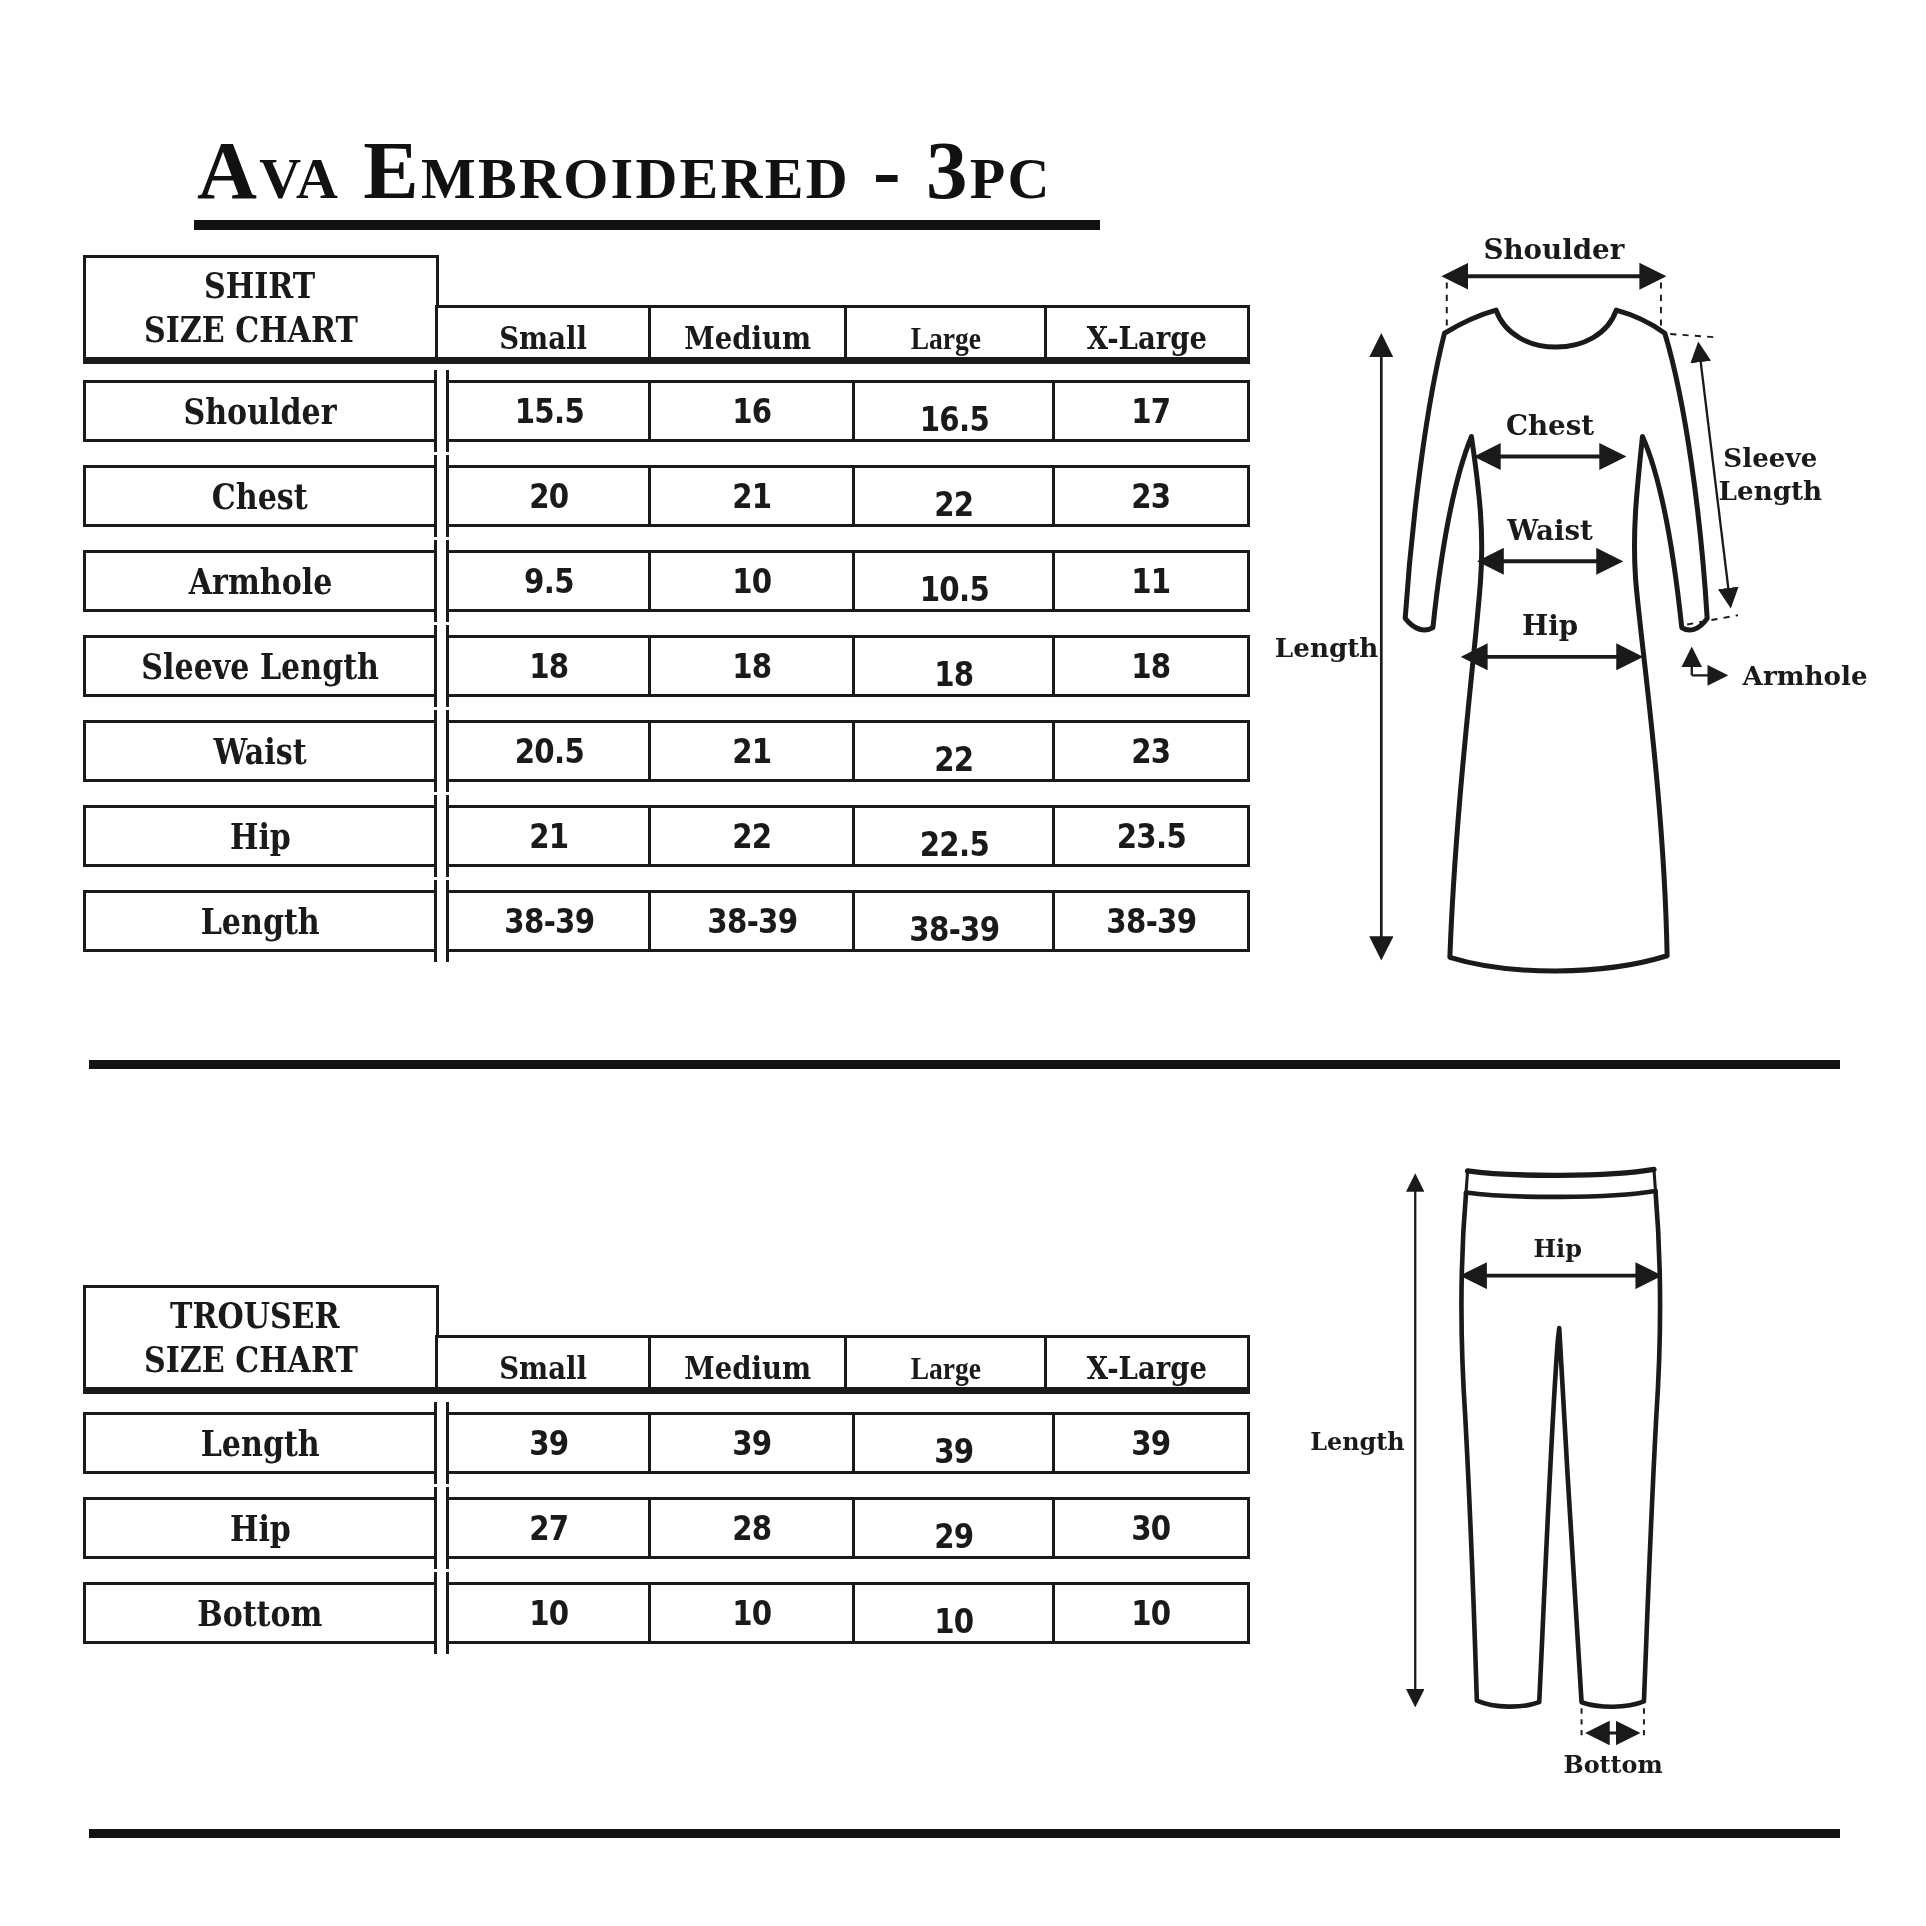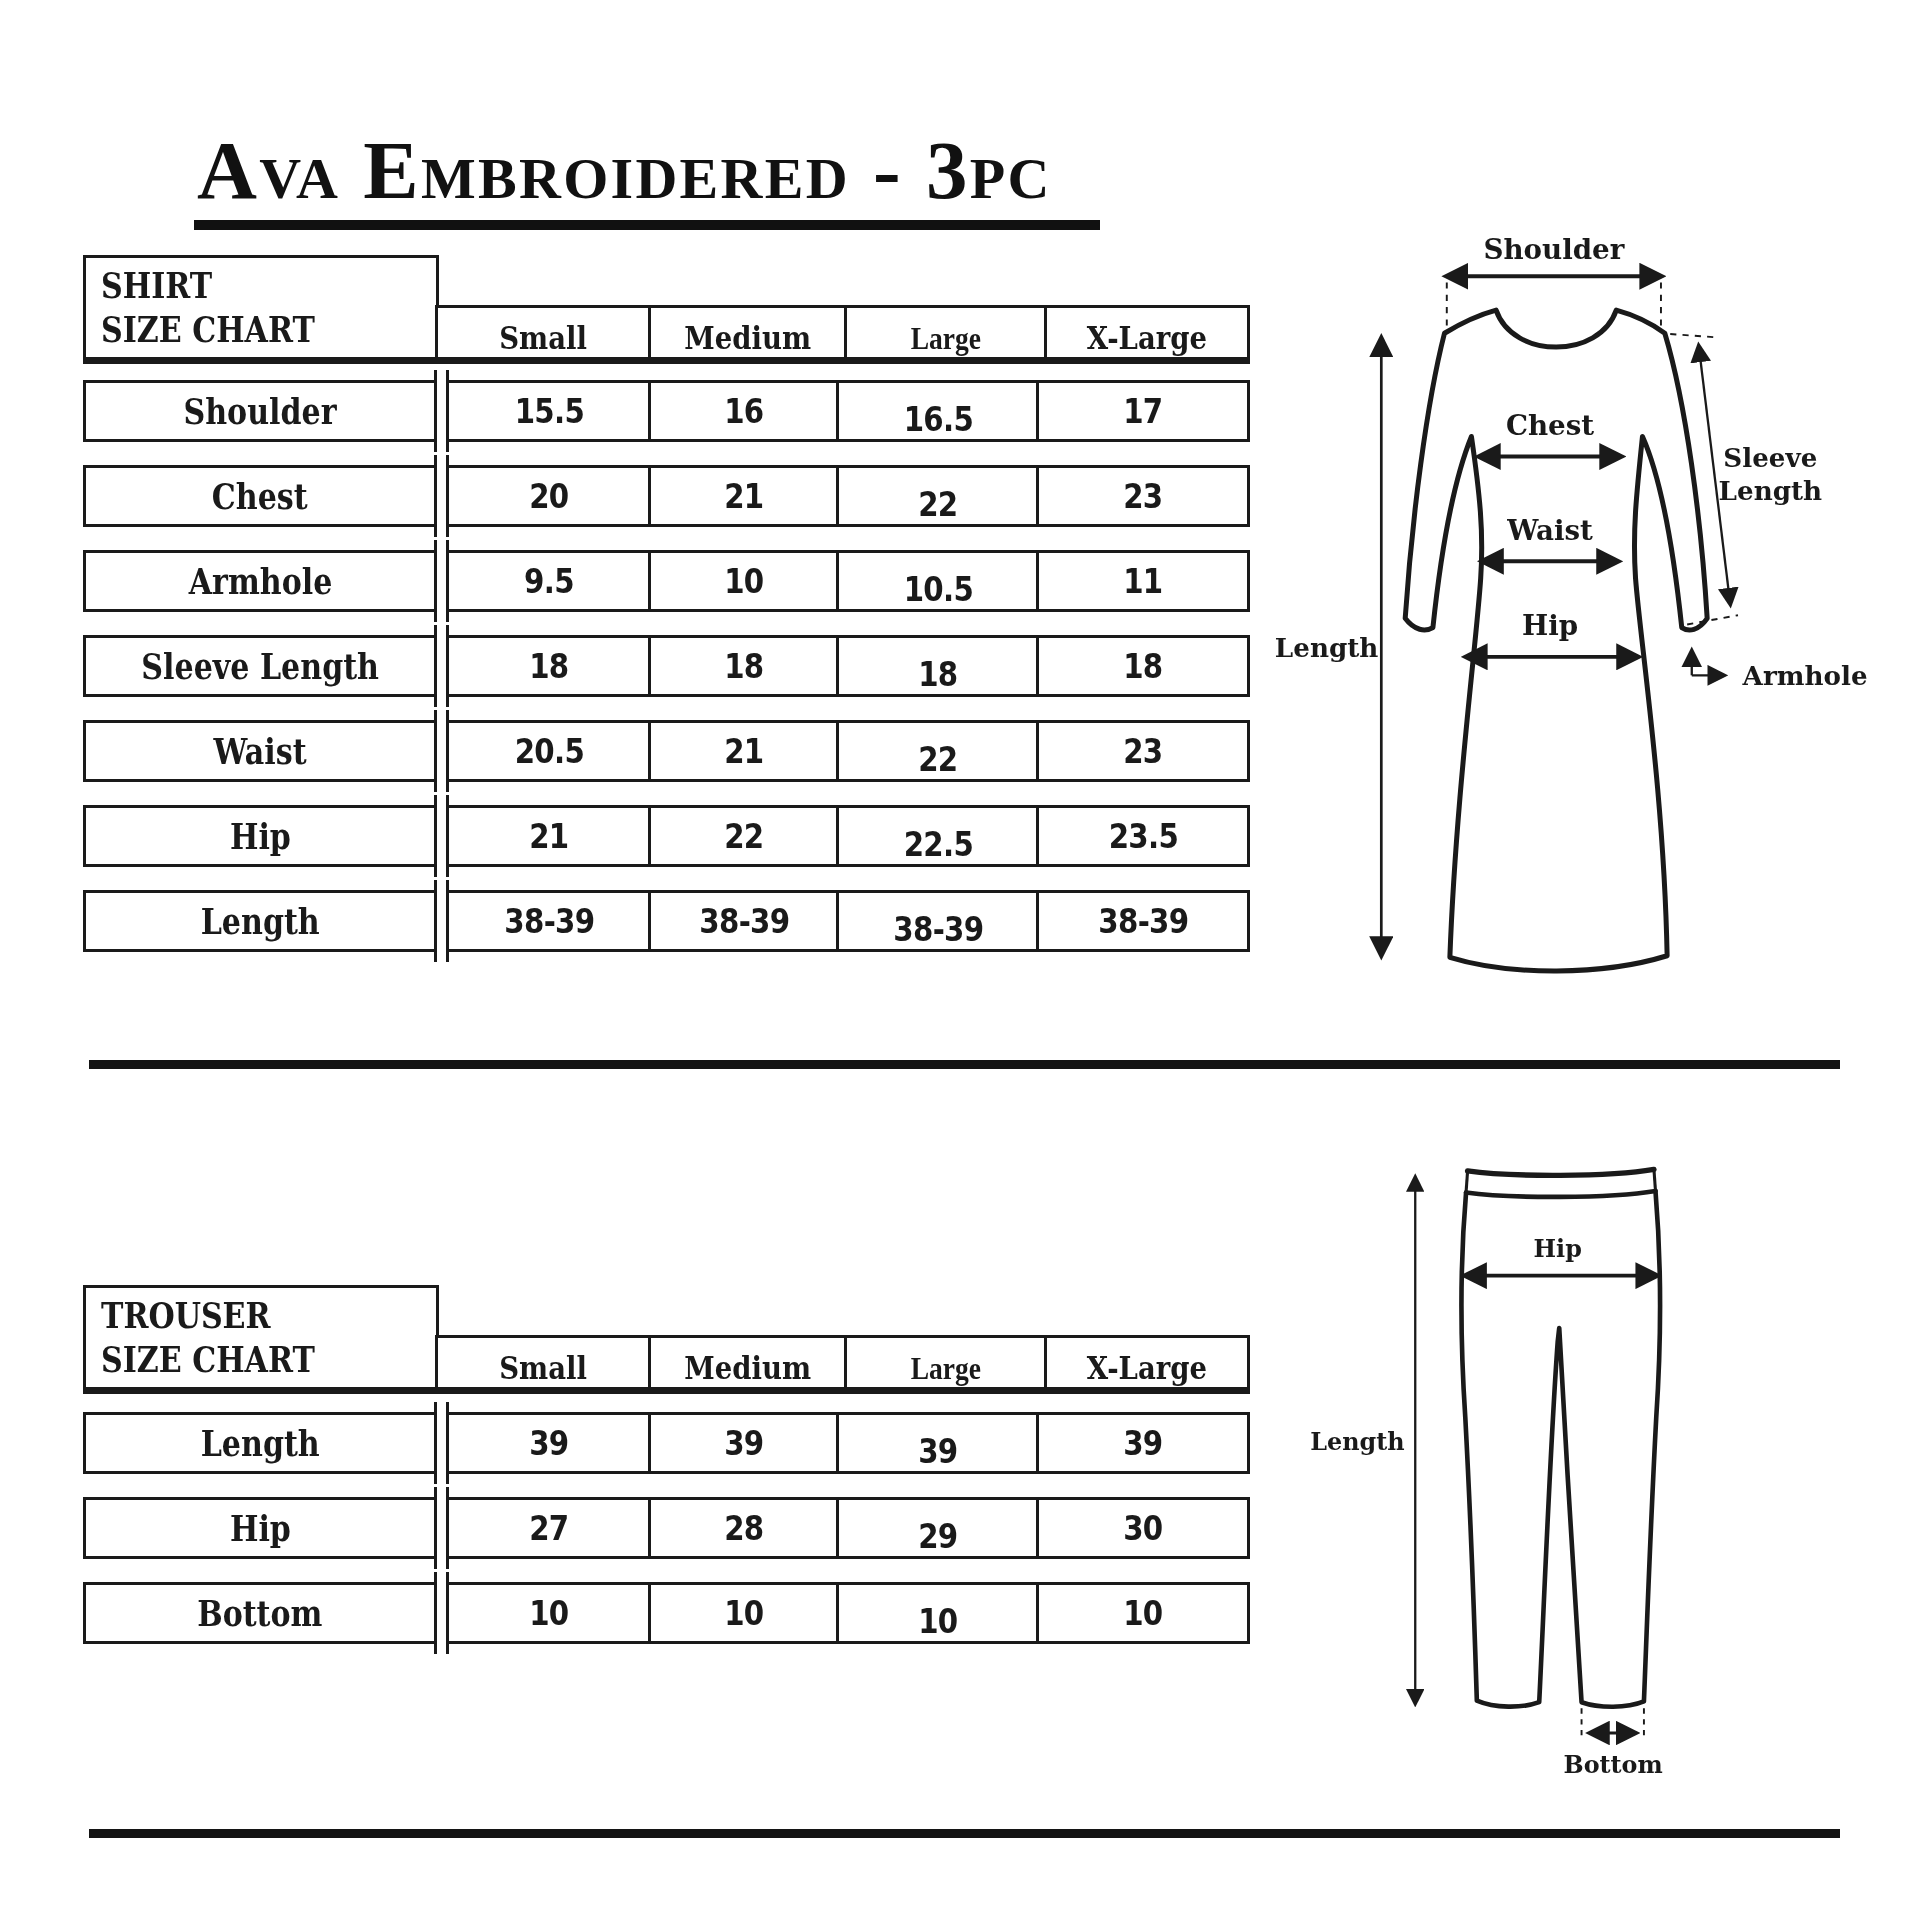--- a/index.html
+++ b/index.html
@@ -8,40 +8,40 @@
 
   
   .page-title{position:absolute;left:194px;top:68px;font-family:"Liberation Serif",serif;
     font-weight:700;font-size:83px;line-height:92px;font-variant:small-caps;letter-spacing:2.3px;
     color:#111;border-bottom:10px solid #111;padding:0 48px 4.6px 3.1px;white-space:nowrap;}
 
   
   .size-table{position:absolute;left:83px;width:1167px;}
   .corner{position:absolute;left:0;top:0;width:356px;height:102px;box-sizing:border-box;
           border:3.9px solid #1a1a1a;border-bottom:none;background:#fff;
-          display:flex;flex-direction:column;justify-content:center;padding-left:15.4px;}
+          display:flex;flex-direction:column;justify-content:center;padding-left:15.4px;align-items:center;}
   .corner-line{font-weight:700;font-size:35px;line-height:44px;letter-spacing:0;}
   .thickline{position:absolute;left:0;top:102px;width:1167px;height:7px;background:#1a1a1a;}
   .cols-header{position:absolute;left:352px;top:50px;width:815px;height:52px;box-sizing:border-box;
           border:3.9px solid #1a1a1a;border-bottom:none;display:flex;background:#fff;}
   .hcell{display:flex;align-items:flex-end;justify-content:center;box-sizing:border-box;
           font-weight:700;font-size:32px;}
   .hc1{width:210px;} .hc2{width:196px;border-left:3.1px solid #1a1a1a;}
   .hc3{width:200px;border-left:3.1px solid #1a1a1a;font-family:Liberation Serif, serif;} .hc4{flex:1;border-left:3.1px solid #1a1a1a;}
 
   .trow{position:absolute;left:0;width:1167px;height:62px;box-sizing:border-box;
         border:3.9px solid #1a1a1a;background:#fff;display:flex;}
   .lcell{width:348px;display:flex;align-items:center;justify-content:center;
          font-weight:700;font-size:35px;}
   .dsep{position:relative;width:15.4px;}
   .dsep::before{content:'';position:absolute;left:0;top:-13px;bottom:-13px;width:15.4px;
         background:#fff;border-left:3.1px solid #1a1a1a;border-right:3.1px solid #1a1a1a;box-sizing:border-box;}
   .vcell{display:flex;align-items:center;justify-content:center;box-sizing:border-box;
          font-family:"DejaVu Sans",sans-serif;font-weight:700;font-size:34px;letter-spacing:-0.8px;}
-  .vc1{width:199px;border-radius:12px;} .vc2{width:188px;border-left:3.1px solid #1a1a1a;}
+  .vc1{width:199px;border-radius:12px;} .vc2{width:204px;border-left:3.1px solid #1a1a1a;}
   .vc3{width:200px;border-left:3.1px solid #1a1a1a;align-items:flex-end;} .vc4{flex:1;border-left:3.1px solid #1a1a1a;}
   .cnd{display:inline-block;transform:scaleX(0.86);transform-origin:center;white-space:nowrap;}
   .cndl{display:inline-block;transform:scaleX(0.86);transform-origin:left;white-space:nowrap;}
 
   
   .divider{position:absolute;left:89px;width:1751px;height:8.5px;background:#141414;}
 
   
   .diagram{position:absolute;}
   svg text{font-family:"DejaVu Serif",serif;font-weight:700;fill:#1a1a1a;}

